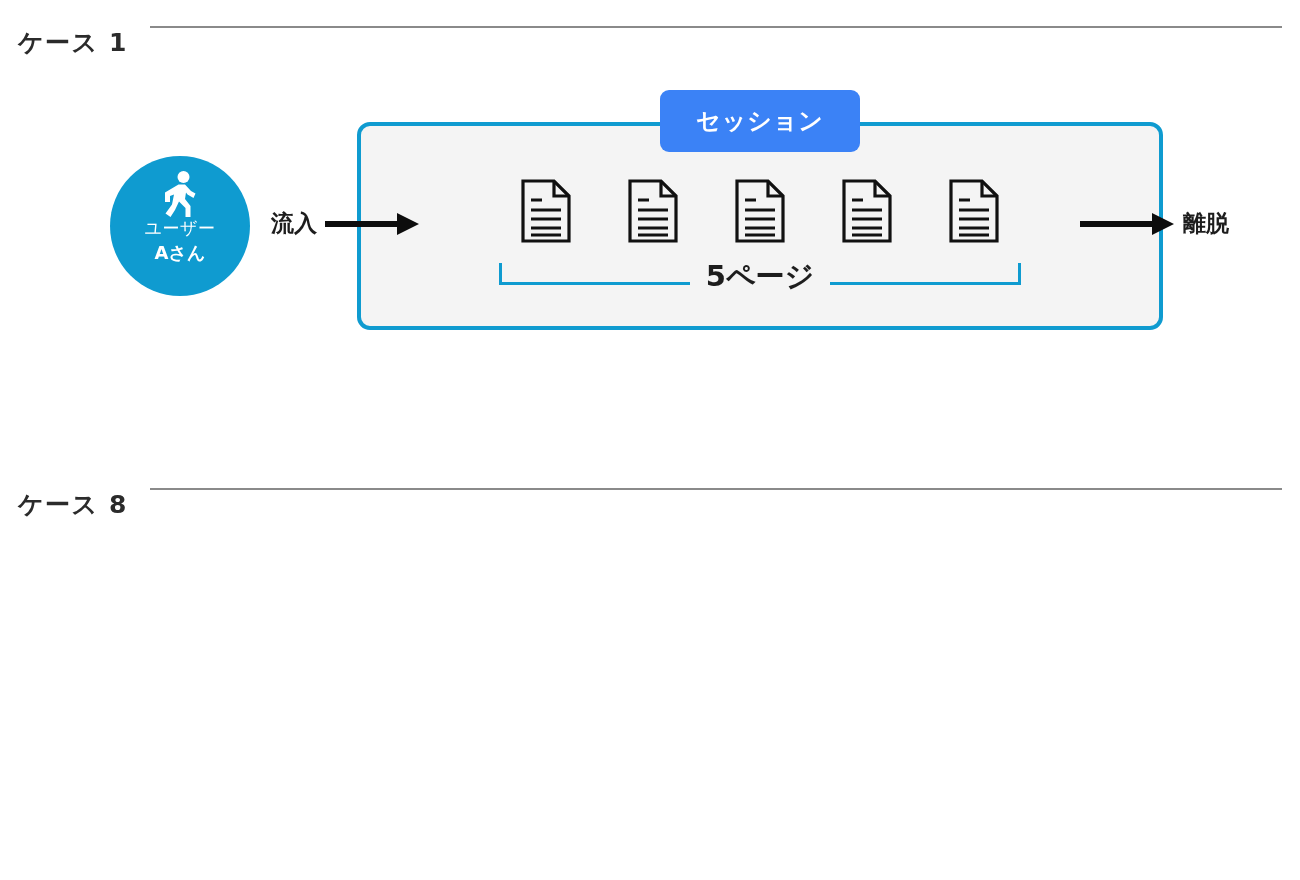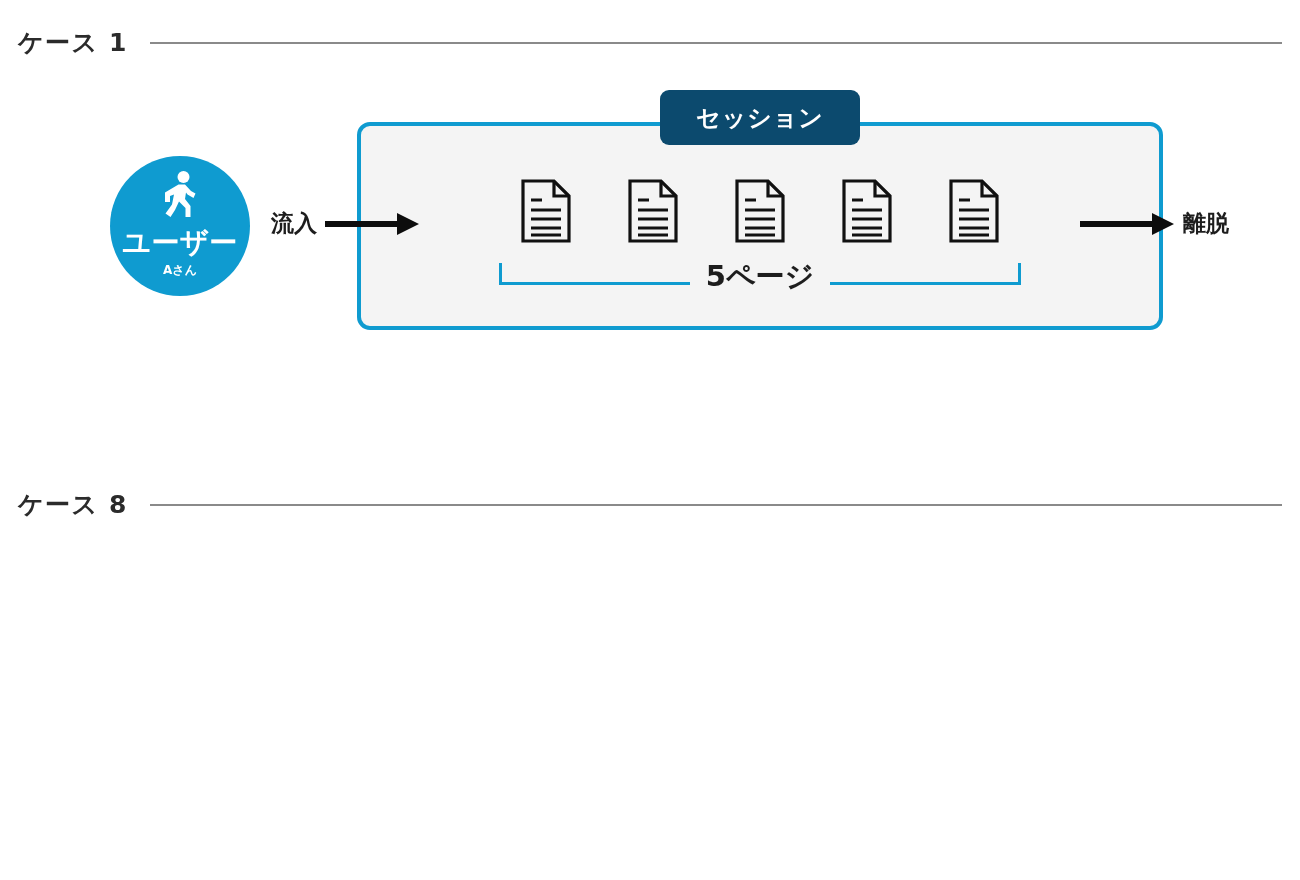--- a/index.html
+++ b/index.html
@@ -23,21 +23,20 @@
     width: 1300px;
   }
   #case-1 { top: 0; }
   #case-2 { top: 462px; }
 
   .case-header {
     position: absolute;
     left: 18px;
     top: 26px;
     display: flex;
-    align-items: center;
     width: 1264px;
   }
   .case-title {
     font-size: 25px;
     font-weight: bold;
     color: #2b2b2b;
     letter-spacing: 1.5px;
     white-space: nowrap;
   }
   .case-rule {
@@ -59,28 +58,28 @@
     display: flex;
     flex-direction: column;
     align-items: center;
     justify-content: flex-start;
     box-sizing: border-box;
     padding-top: 14px;
   }
   #case-1 .user-circle { top: 156px; }
   .walk-icon { width: 40px; height: 48px; display: block; }
   .user-label {
-    font-size: 28px;
-    font-weight: bold;
+    font-size: 17px;
+    font-weight: normal;
     letter-spacing: 0.5px;
     line-height: 1;
-    margin-top: 11px;
+    margin-top: 2px;
   }
   .user-sub {
-    font-size: 12px;
+    font-size: 18px;
     font-weight: bold;
     line-height: 1;
     margin-top: 7px;
   }
 
   
   .flow-group {
     position: absolute;
     display: flex;
     align-items: center;
@@ -108,23 +107,23 @@
     border: 4px solid #0f9bd0;
     border-radius: 13px;
     background: #f4f4f4;
   }
   #case-1 .session-box { top: 122px; }
 
   .session-badge {
     position: absolute;
     left: 660px;
     width: 200px;
-    height: 55px;
+    height: 62px;
     border-radius: 9px;
-    background: #0c4a6e;
+    background: #3b82f6;
     color: #ffffff;
     display: flex;
     align-items: center;
     justify-content: center;
     font-size: 24px;
     font-weight: bold;
     letter-spacing: 1px;
     z-index: 5;
   }
   #case-1 .session-badge { top: 90px; }

